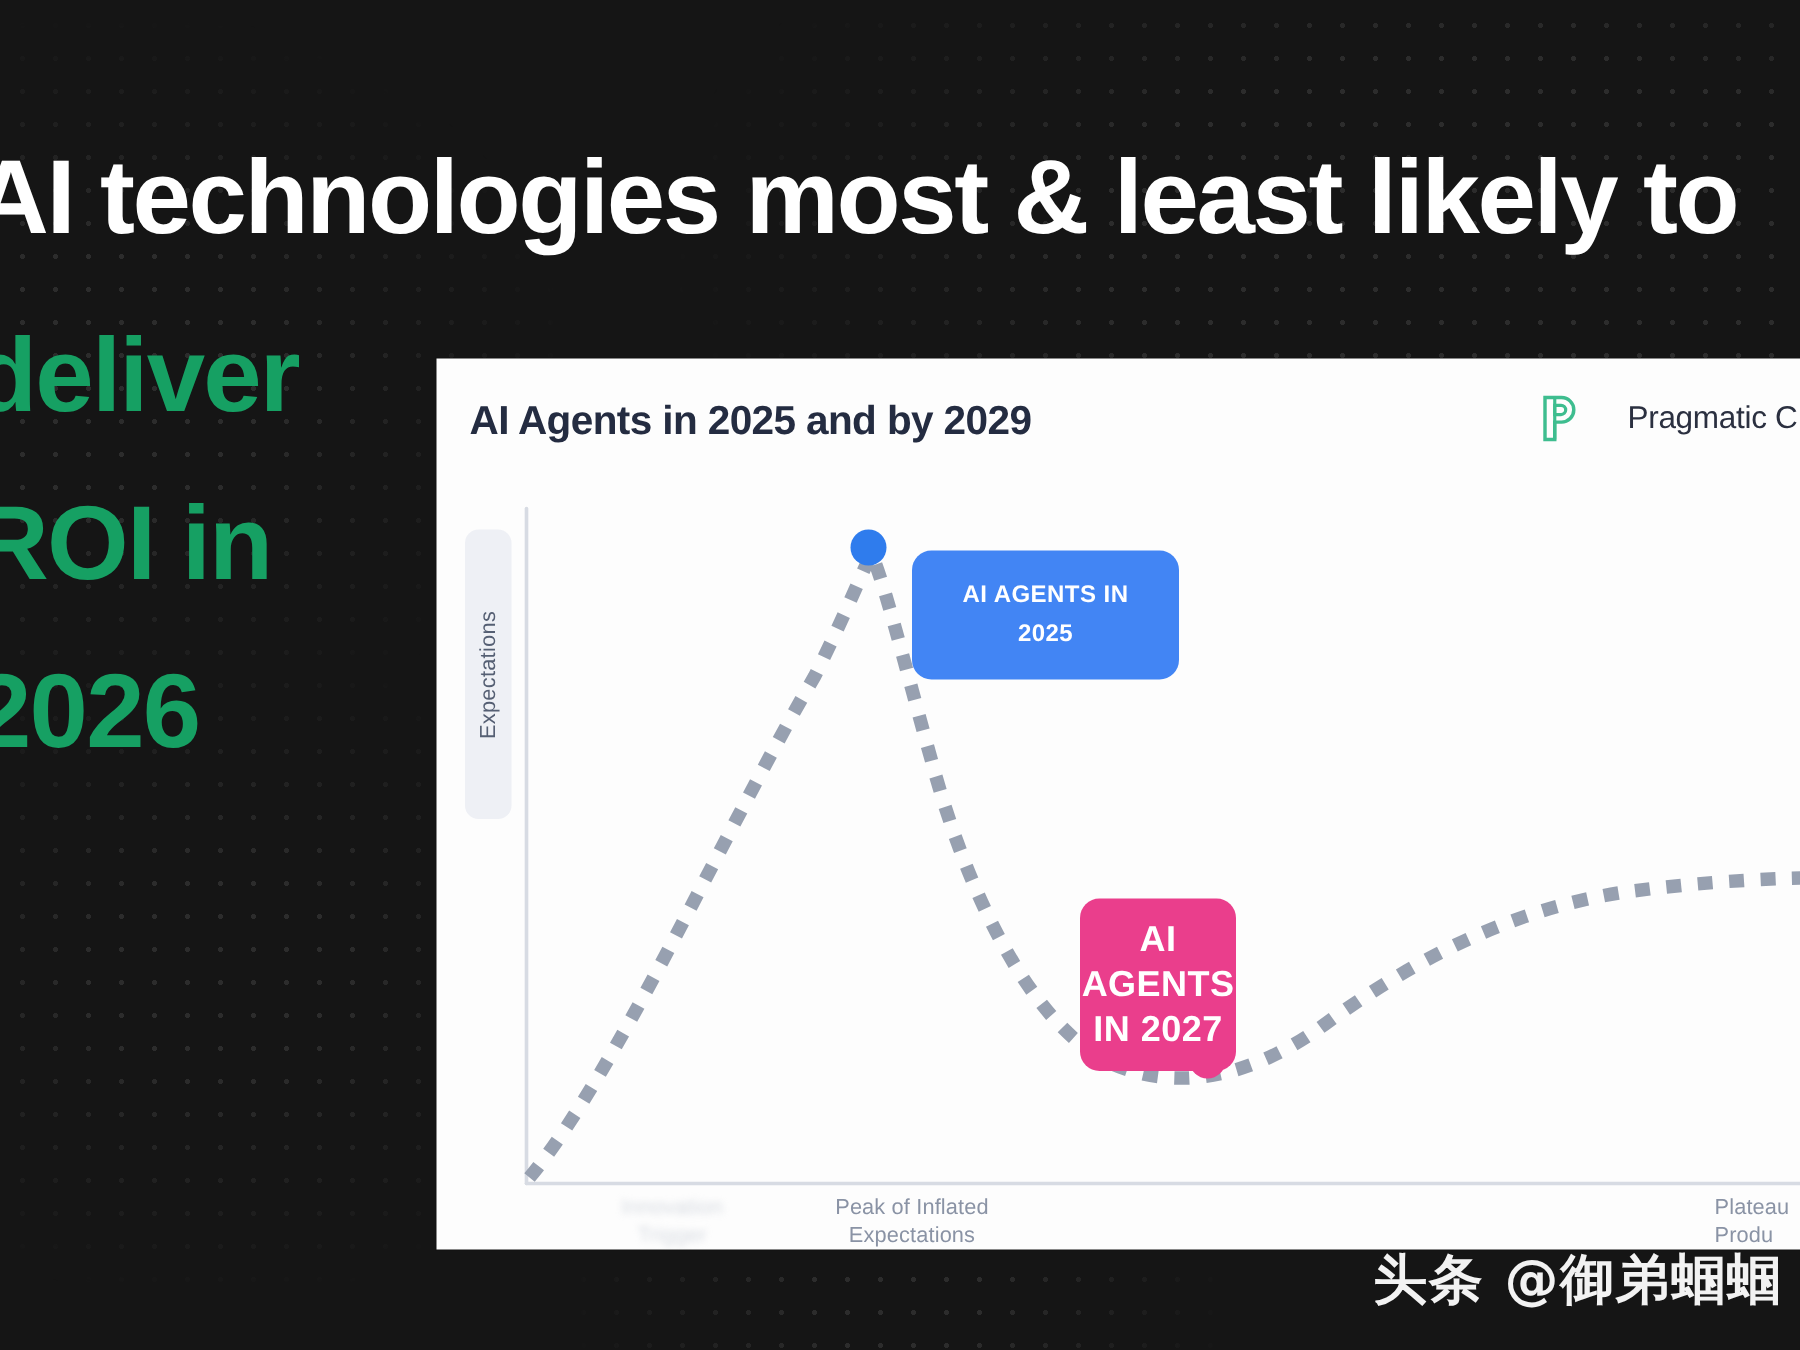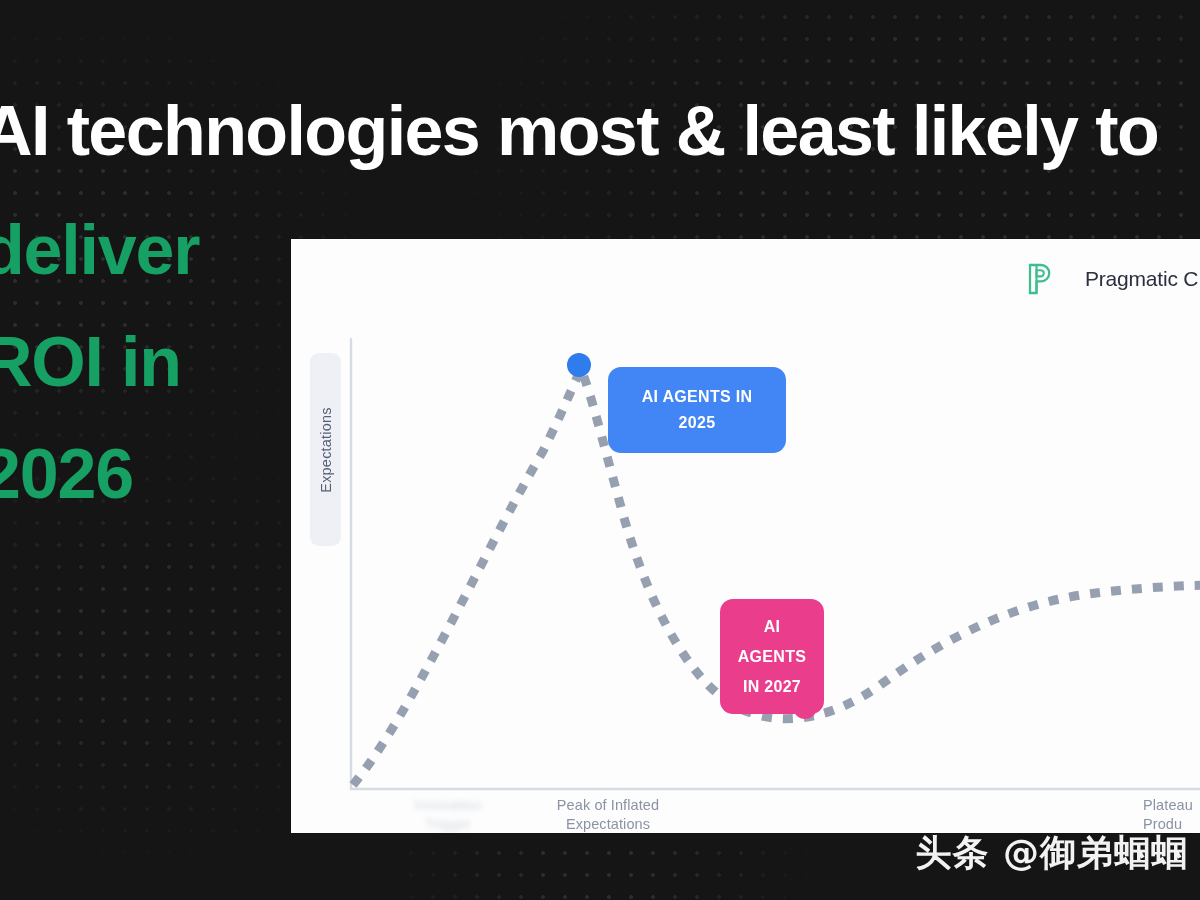--- a/index.html
+++ b/index.html
@@ -109,21 +109,21 @@
     position:absolute; border-radius:13px; color:#fff;
     display:flex; align-items:center; justify-content:center;
     text-align:center; font-weight:700; letter-spacing:.3px;
   }
   #callout-blue{
     left:317px; top:56px; width:178px; height:86px;
     background:#4285f4; font-size:16px; line-height:26px;
   }
   #callout-pink{
     left:429px; top:288px; width:104px; height:115px;
-    background:#ea3e8c; font-size:16px; line-height:30px;
+    background:#ea3e8c; font-size:24px; line-height:30px;
   }
 
   
   #watermark{
     position:absolute; right:12px; bottom:22px; z-index:6;
     color:#f2f2f2; font-size:36px; font-weight:700;
     letter-spacing:1px; white-space:nowrap;
     font-family:"DejaVu Sans", sans-serif;
   }
 </style>
@@ -135,20 +135,21 @@
 <div id="headline">
   <div class="line1">AI technologies most &amp; least likely to</div>
   <div class="line2">deliver</div>
   <div class="line3">ROI in</div>
   <div class="line4">2026</div>
 </div>
 
 <div id="chart-card">
 
   <div id="chart-header">
+    <div id="chart-title">AI Agents in 2025 and by 2029</div>
     <div id="brand">
       <svg id="brand-mark" viewBox="0 0 30 32">
         <path d="M3 2 h11 a8.2 8.2 0 0 1 0 16.4 H9.5 V30 H3 Z" fill="none" stroke="#3ebd8f" stroke-width="2.3"></path>
         <path d="M9.5 7.2 h4.2 a3.1 3.1 0 0 1 0 6.2 H9.5 Z" fill="none" stroke="#3ebd8f" stroke-width="2.1"></path>
         <line x1="9.5" y1="2" x2="9.5" y2="30" stroke="#3ebd8f" stroke-width="2.1"></line>
       </svg>
       <span id="brand-name">Pragmatic C</span>
     </div>
   </div>
 

